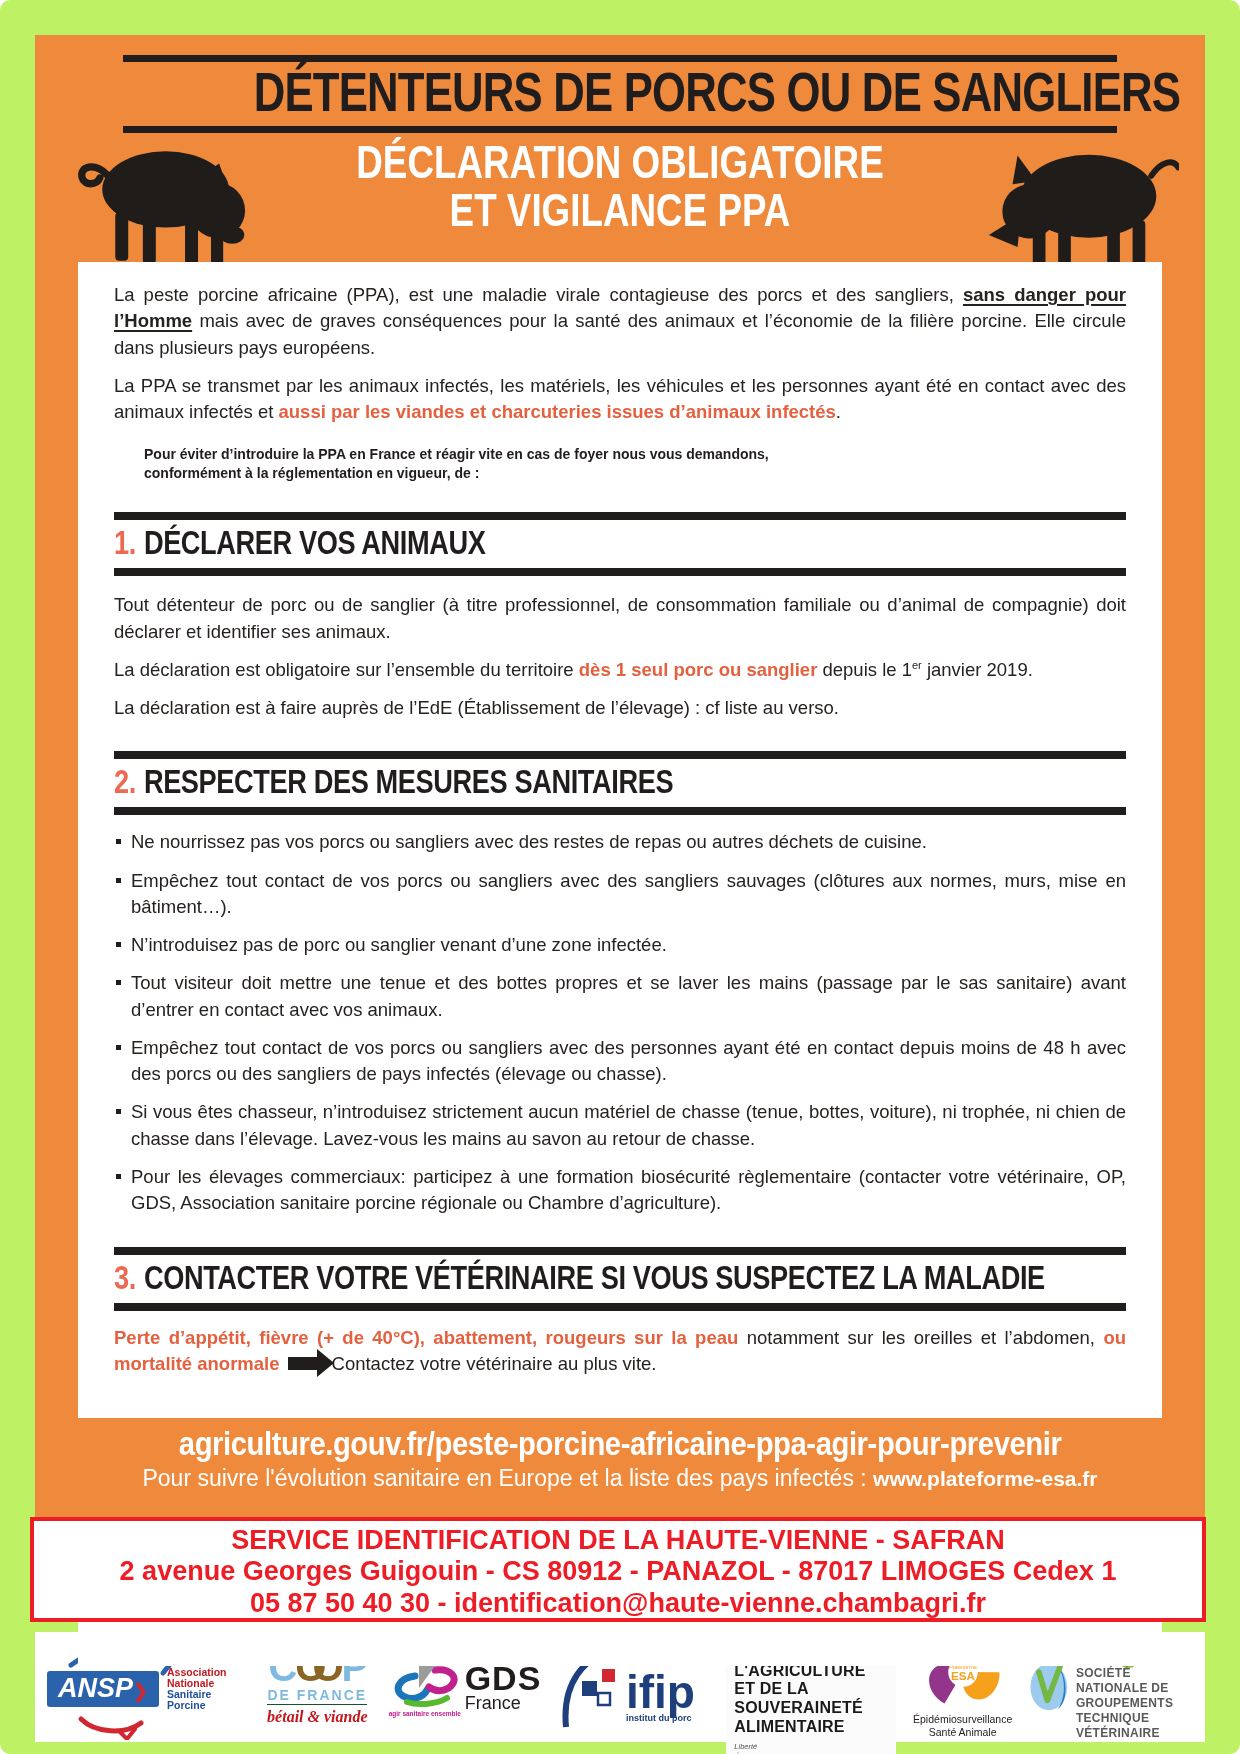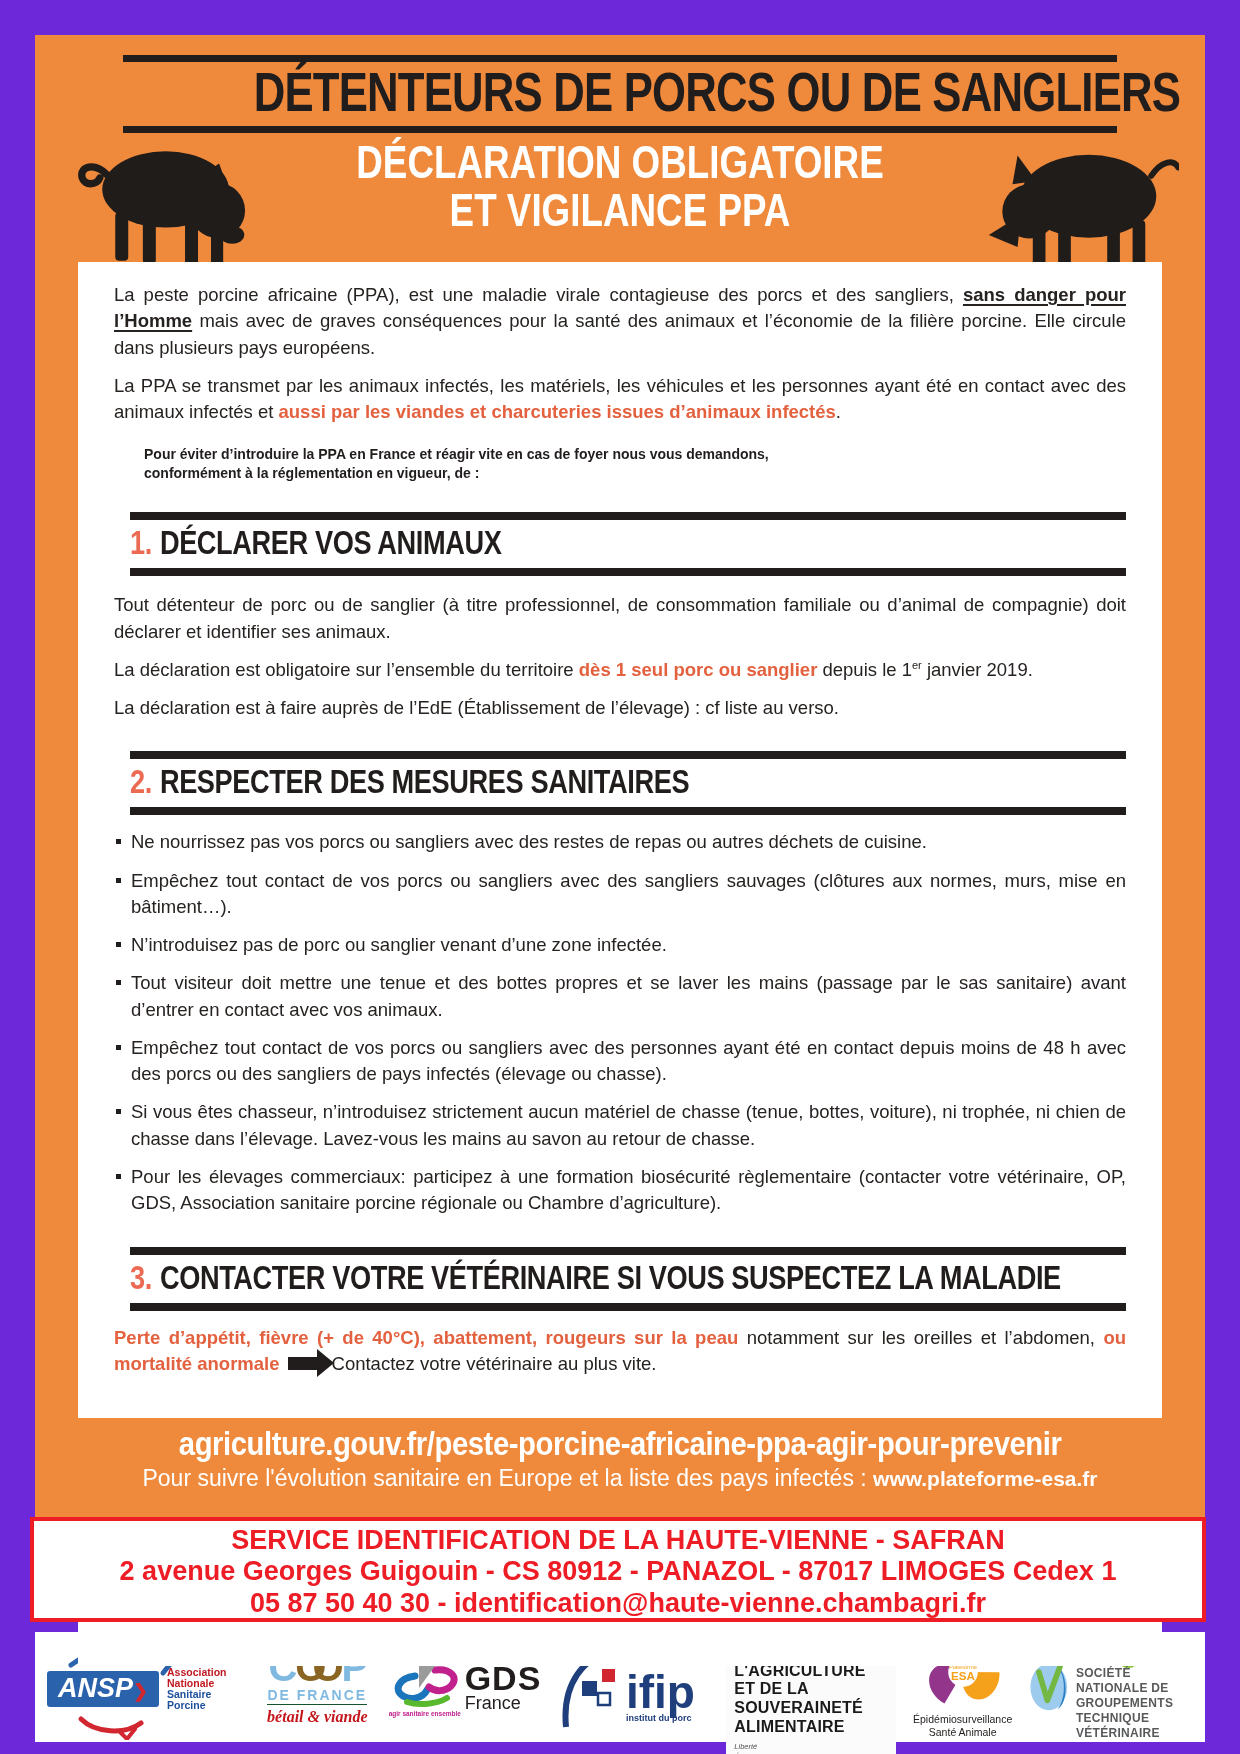--- a/index.html
+++ b/index.html
@@ -1,21 +1,21 @@
 <!DOCTYPE html>
 <html style="--orange: #EF8A3D; --accent: #E4613F; --num: #EC6A52; --ink: #211D1C; --red: #EE1C25;"><head>
 <meta charset="utf-8">
 <style>
   :root{
     --orange:#EF8A3D; --accent:#E4613F; --num:#EC6A52; --ink:#211D1C; --red:#E8242C;
   }
   *{box-sizing:border-box; margin:0; padding:0;}
   html,body{width:1240px; background:#fff;}
   body{font-family:"Liberation Sans", sans-serif; color:var(--ink);}
-  .page{position:relative; width:1240px; height:1754px; background:#6d28d9; overflow:hidden;}
+  .page{position:relative; width:1240px; height:1754px; background:#bef264; overflow:hidden;border-radius:10px;}
 
   
   .poster{position:absolute; left:35px; top:35px; width:1170px; height:1483px; background:var(--orange);}
 
   .title-bars{margin:20px 88px 0; border-top:7px solid var(--ink); border-bottom:7px solid var(--ink); padding:1px 0 4px; text-align:center;}
   .main-title{display:inline-block; white-space:nowrap; font-size:56px; font-weight:bold; color:var(--ink); letter-spacing:-1px; transform:scaleX(0.78); transform-origin:center; line-height:1.05;}
   .subtitle{margin-top:6px; text-align:center; color:#fff; font-weight:bold; line-height:1.04;}
   .subtitle .sub-line{display:block; font-size:46px; transform:scaleX(0.8); transform-origin:center; white-space:nowrap;}
 
   .pig{position:absolute; z-index:1;}
@@ -24,21 +24,21 @@
 
   
   .panel{position:absolute; z-index:2; left:43px; top:227px; width:1084px; height:1404px; background:#fff; padding:0 36px; overflow:hidden;}
   .body-p{font-size:18.5px; line-height:1.42; text-align:justify; margin-top:12px; color:#262220;}
   .panel > .body-p:first-child{margin-top:20px;}
   .u-bold{font-weight:bold; text-decoration:underline; text-decoration-thickness:2px; text-underline-offset:3px;}
   .accent{color:var(--accent); font-weight:bold;}
   .callout{margin:20px 30px 6px; text-align:left; font-weight:bold; font-size:14px; line-height:1.32;}
   .callout span{display:block;}
 
-  .sec-head{margin-top:30px; border-top:8px solid var(--ink); border-bottom:8px solid var(--ink); padding:3px 0 6px; overflow:visible;margin-left:16px;}
+  .sec-head{margin-top:30px; border-top:8px solid var(--ink); border-bottom:8px solid var(--ink); padding:3px 0 6px; overflow:visible;}
   .sec-title{white-space:nowrap; font-size:34px; font-weight:bold; color:var(--ink); transform:scaleX(0.8); transform-origin:left center; display:inline-block; letter-spacing:-0.5px;}
   .sec-num{color:var(--num); margin-right:10px;}
 
   ul.measures{list-style:none; margin-top:14px;}
   ul.measures li{position:relative; padding-left:17px; margin-bottom:12px; font-size:18.5px; line-height:1.42; text-align:justify; color:#262220;}
   ul.measures li::before{content:""; position:absolute; left:2px; top:10px; width:5px; height:5px; background:var(--ink);}
 
   .arrow{display:inline-block; position:relative; width:30px; height:13px; background:var(--ink); vertical-align:middle; margin:0 14px 3px 8px;}
   .arrow::after{content:""; position:absolute; right:-16px; top:-8px; border-left:17px solid var(--ink); border-top:14px solid transparent; border-bottom:14px solid transparent;}
 

